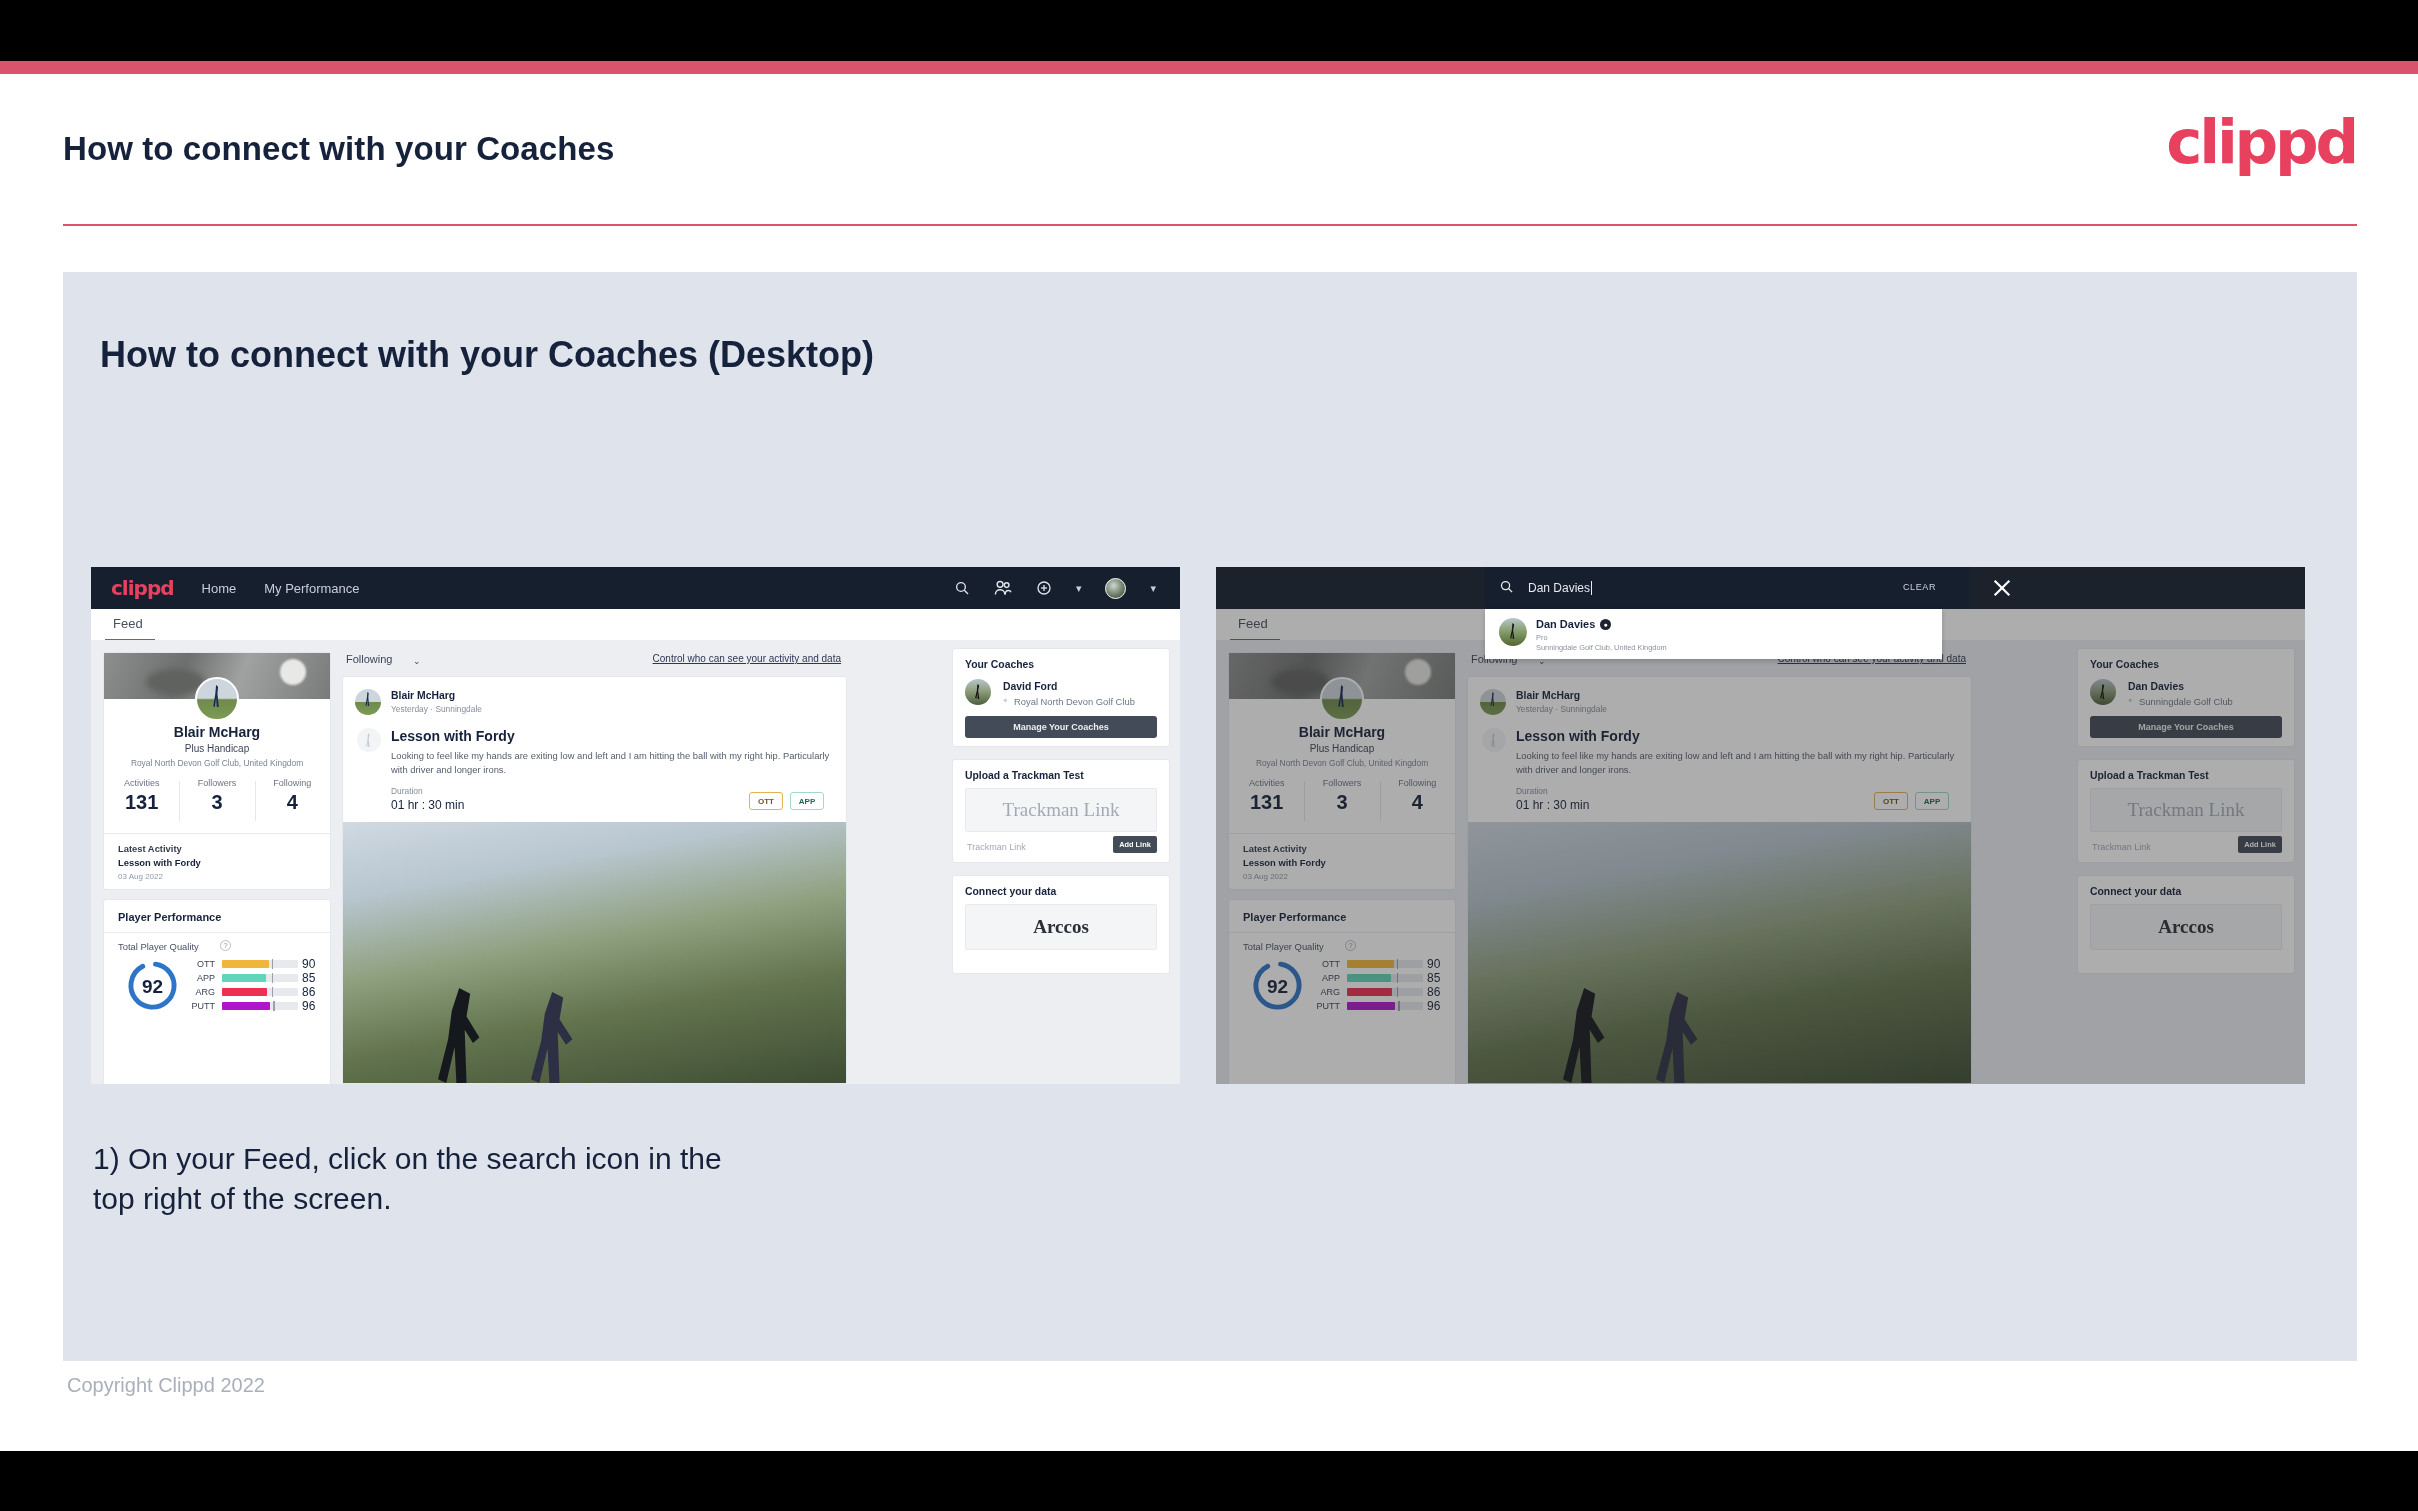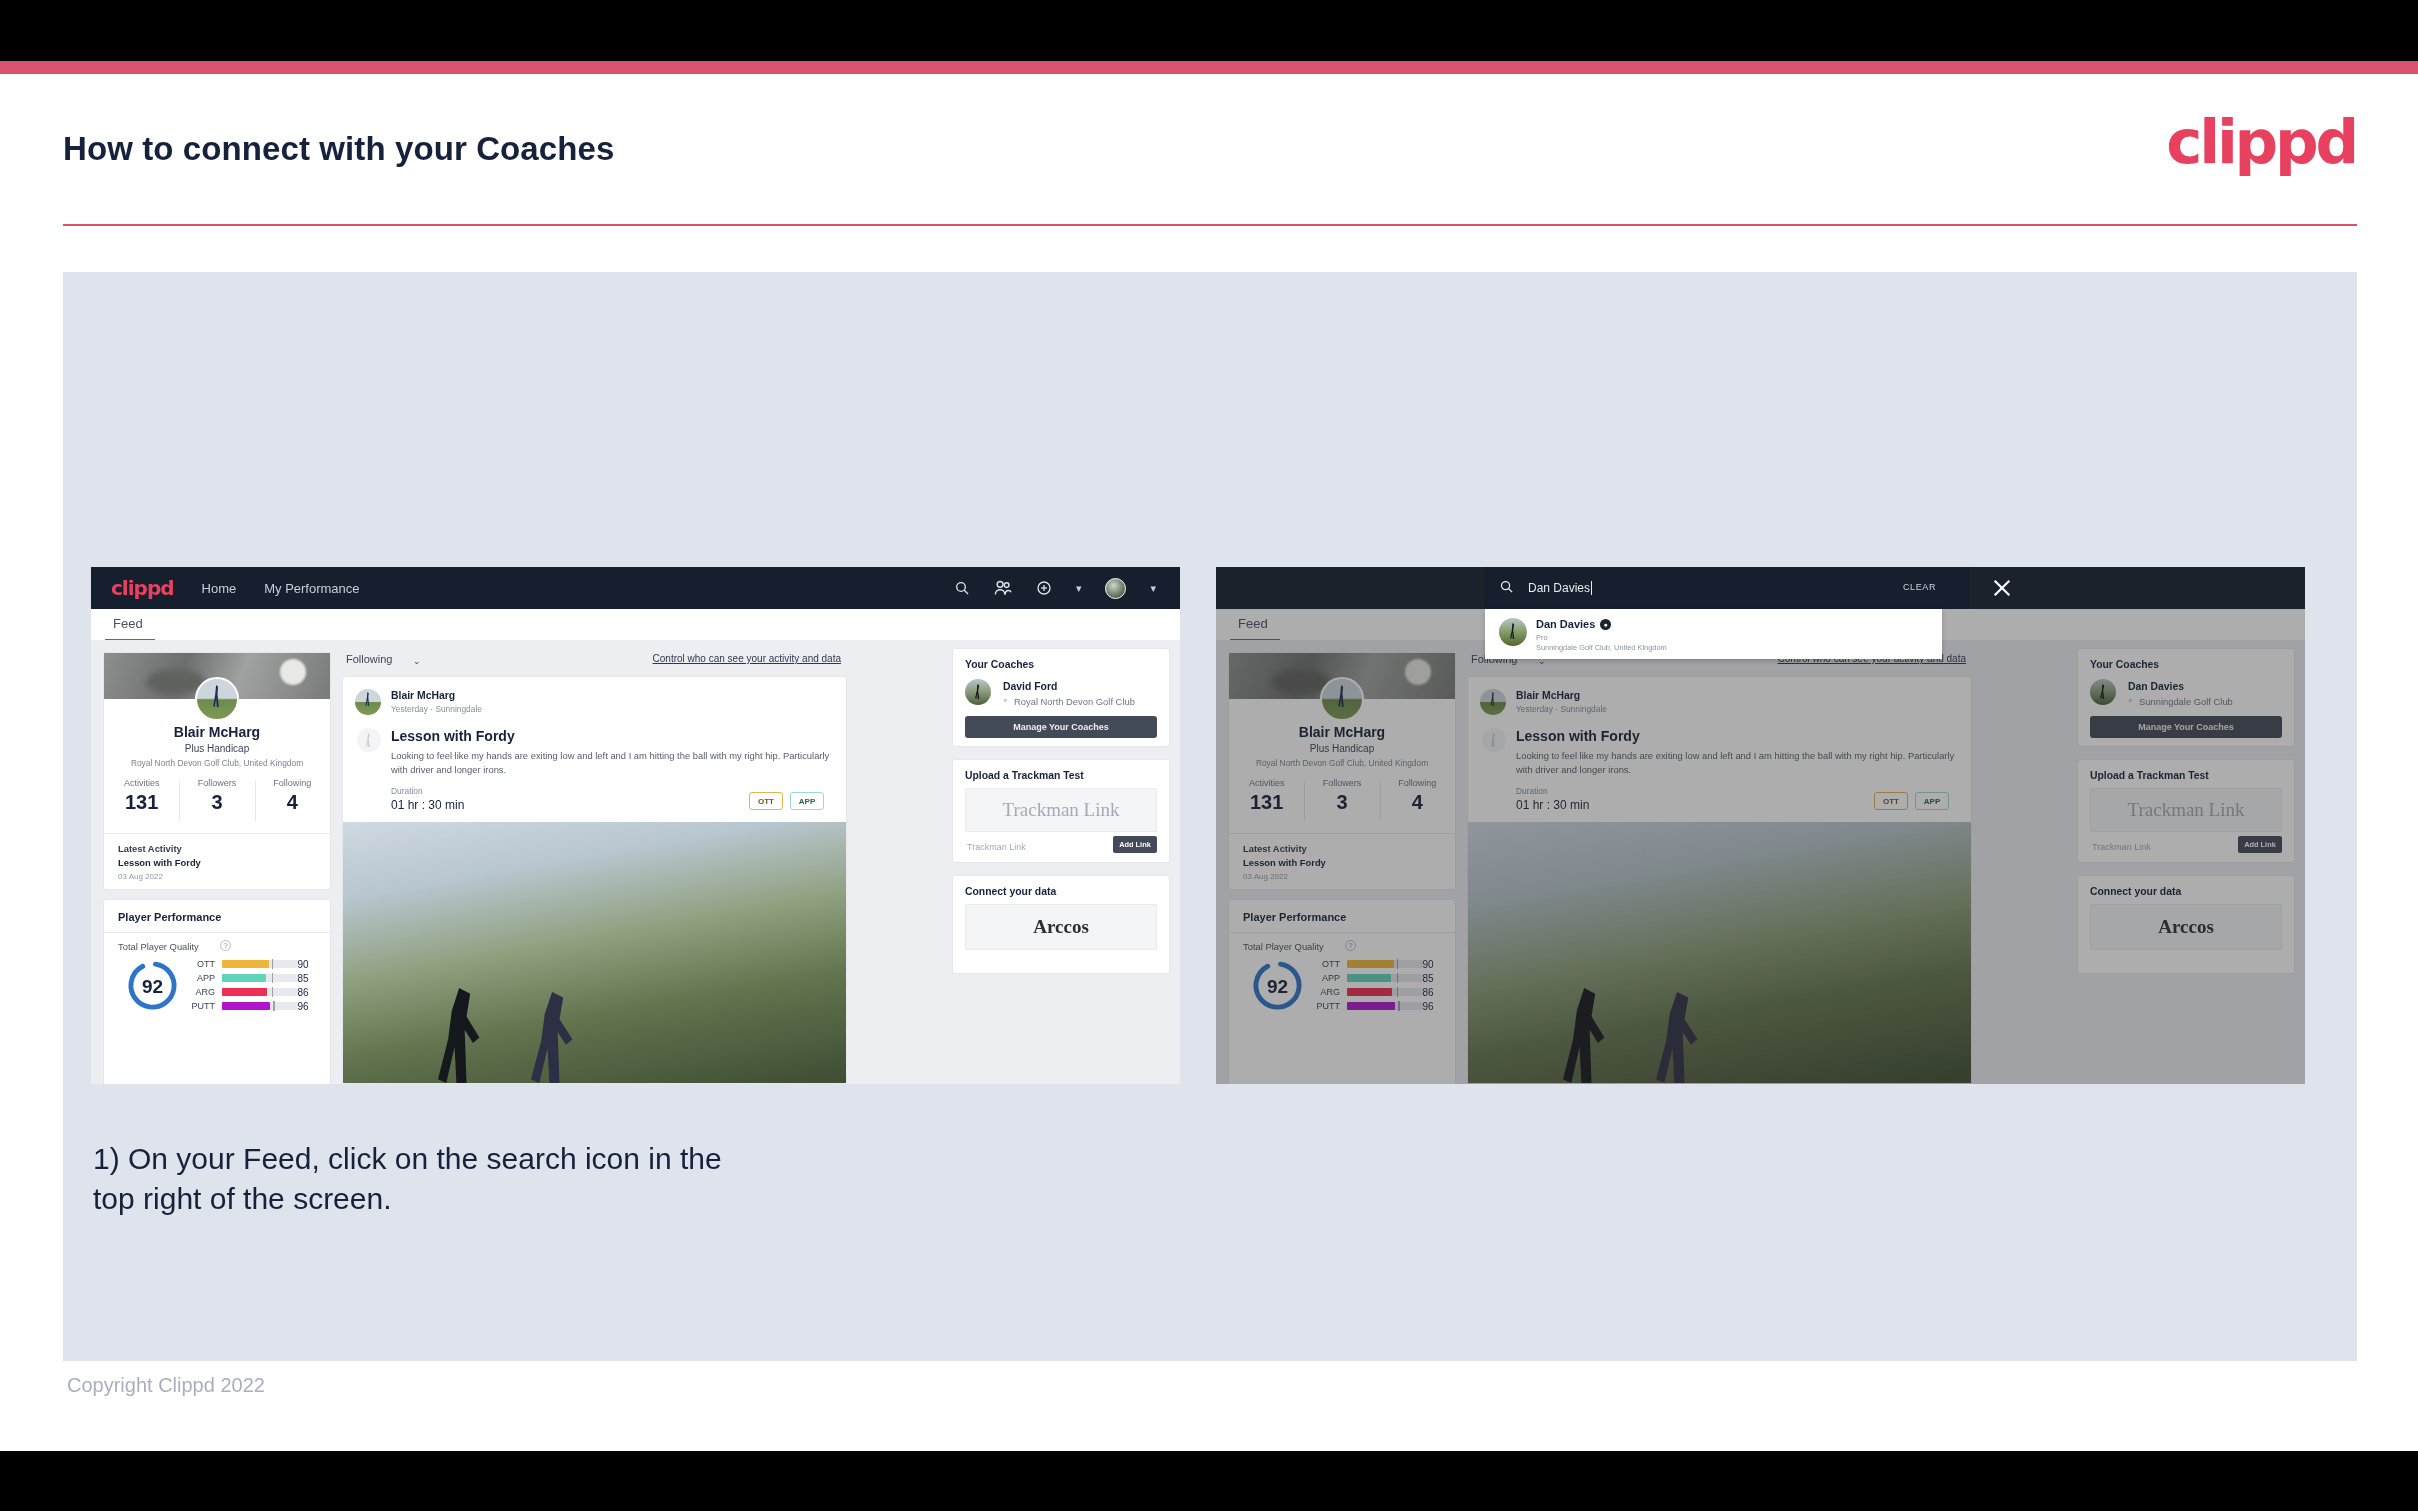--- a/index.html
+++ b/index.html
@@ -142,21 +142,21 @@
   .pp-q { position:absolute; left:116px; top:40px; width:11px; height:11px; border:1px solid #b7bdc8; border-radius:50%; color:#9099a8; font-size:8px; text-align:center; line-height:9px; }
   .ring { position:absolute; left:22px; top:59px; width:53px; height:53px; }
   .ring svg { display:block; }
   .ring .num { position:absolute; left:0; right:0; top:17px; text-align:center; font-size:19px; font-weight:700; color:#16223c; }
   .bars { position:absolute; left:87px; top:57px; right:10px; }
   .bar-row { display:flex; align-items:center; height:14px; }
   .bar-row .code { width:30px; font-size:9px; color:#3c4456; text-align:right; margin-right:7px; }
   .bar-track { position:relative; width:94px; height:8px; background:#e7e9ed; border-radius:1px; }
   .bar-fill { position:absolute; left:0; top:0; height:8px; border-radius:1px; }
   .bar-tick { position:absolute; top:-1px; width:1.5px; height:10px; background:#9aa1ad; }
-  .bar-row .num { width:28px; font-size:10px; color:#16223c; text-align:left; }
+  .bar-row .num { width:28px; font-size:12px; color:#16223c; text-align:center; }
 
   
   .feed-head { position:absolute; left:0; right:0; top:0; height:26px; }
   .feed-following { position:absolute; left:4px; top:5px; font-size:11px; color:#3c4456; }
   .feed-chevron { position:absolute; left:71px; top:8px; font-size:9px; color:#3c4456; }
   .feed-control { position:absolute; right:6px; top:5px; font-size:10px; color:#2e3750; text-decoration:underline; }
 
   .post-av {
     position:absolute; left:12px; top:12px; width:26px; height:26px; border-radius:50%;
     background: linear-gradient(180deg,#cdd5dd 0%,#cdd5dd 48%,#6f8a4c 52%,#7d9a55 100%);
@@ -258,20 +258,21 @@
   <div class="topbar-black"></div>
   <div class="topbar-pink"></div>
 
   <div class="header">
     <div class="header-title">How to connect with your Coaches</div>
     <div class="logo">clippd</div>
     <div class="header-rule"></div>
   </div>
 
   <div class="panel">
+    <div class="panel-title">How to connect with your Coaches (Desktop)</div>
   </div>
 
   <div class="shot shot1">
 
     <div class="appbar">
       <div class="brand">clippd</div>
       <div class="navlink">Home</div>
       <div class="navlink">My Performance</div>
       <div class="spacer"></div>
       <div class="icons">

